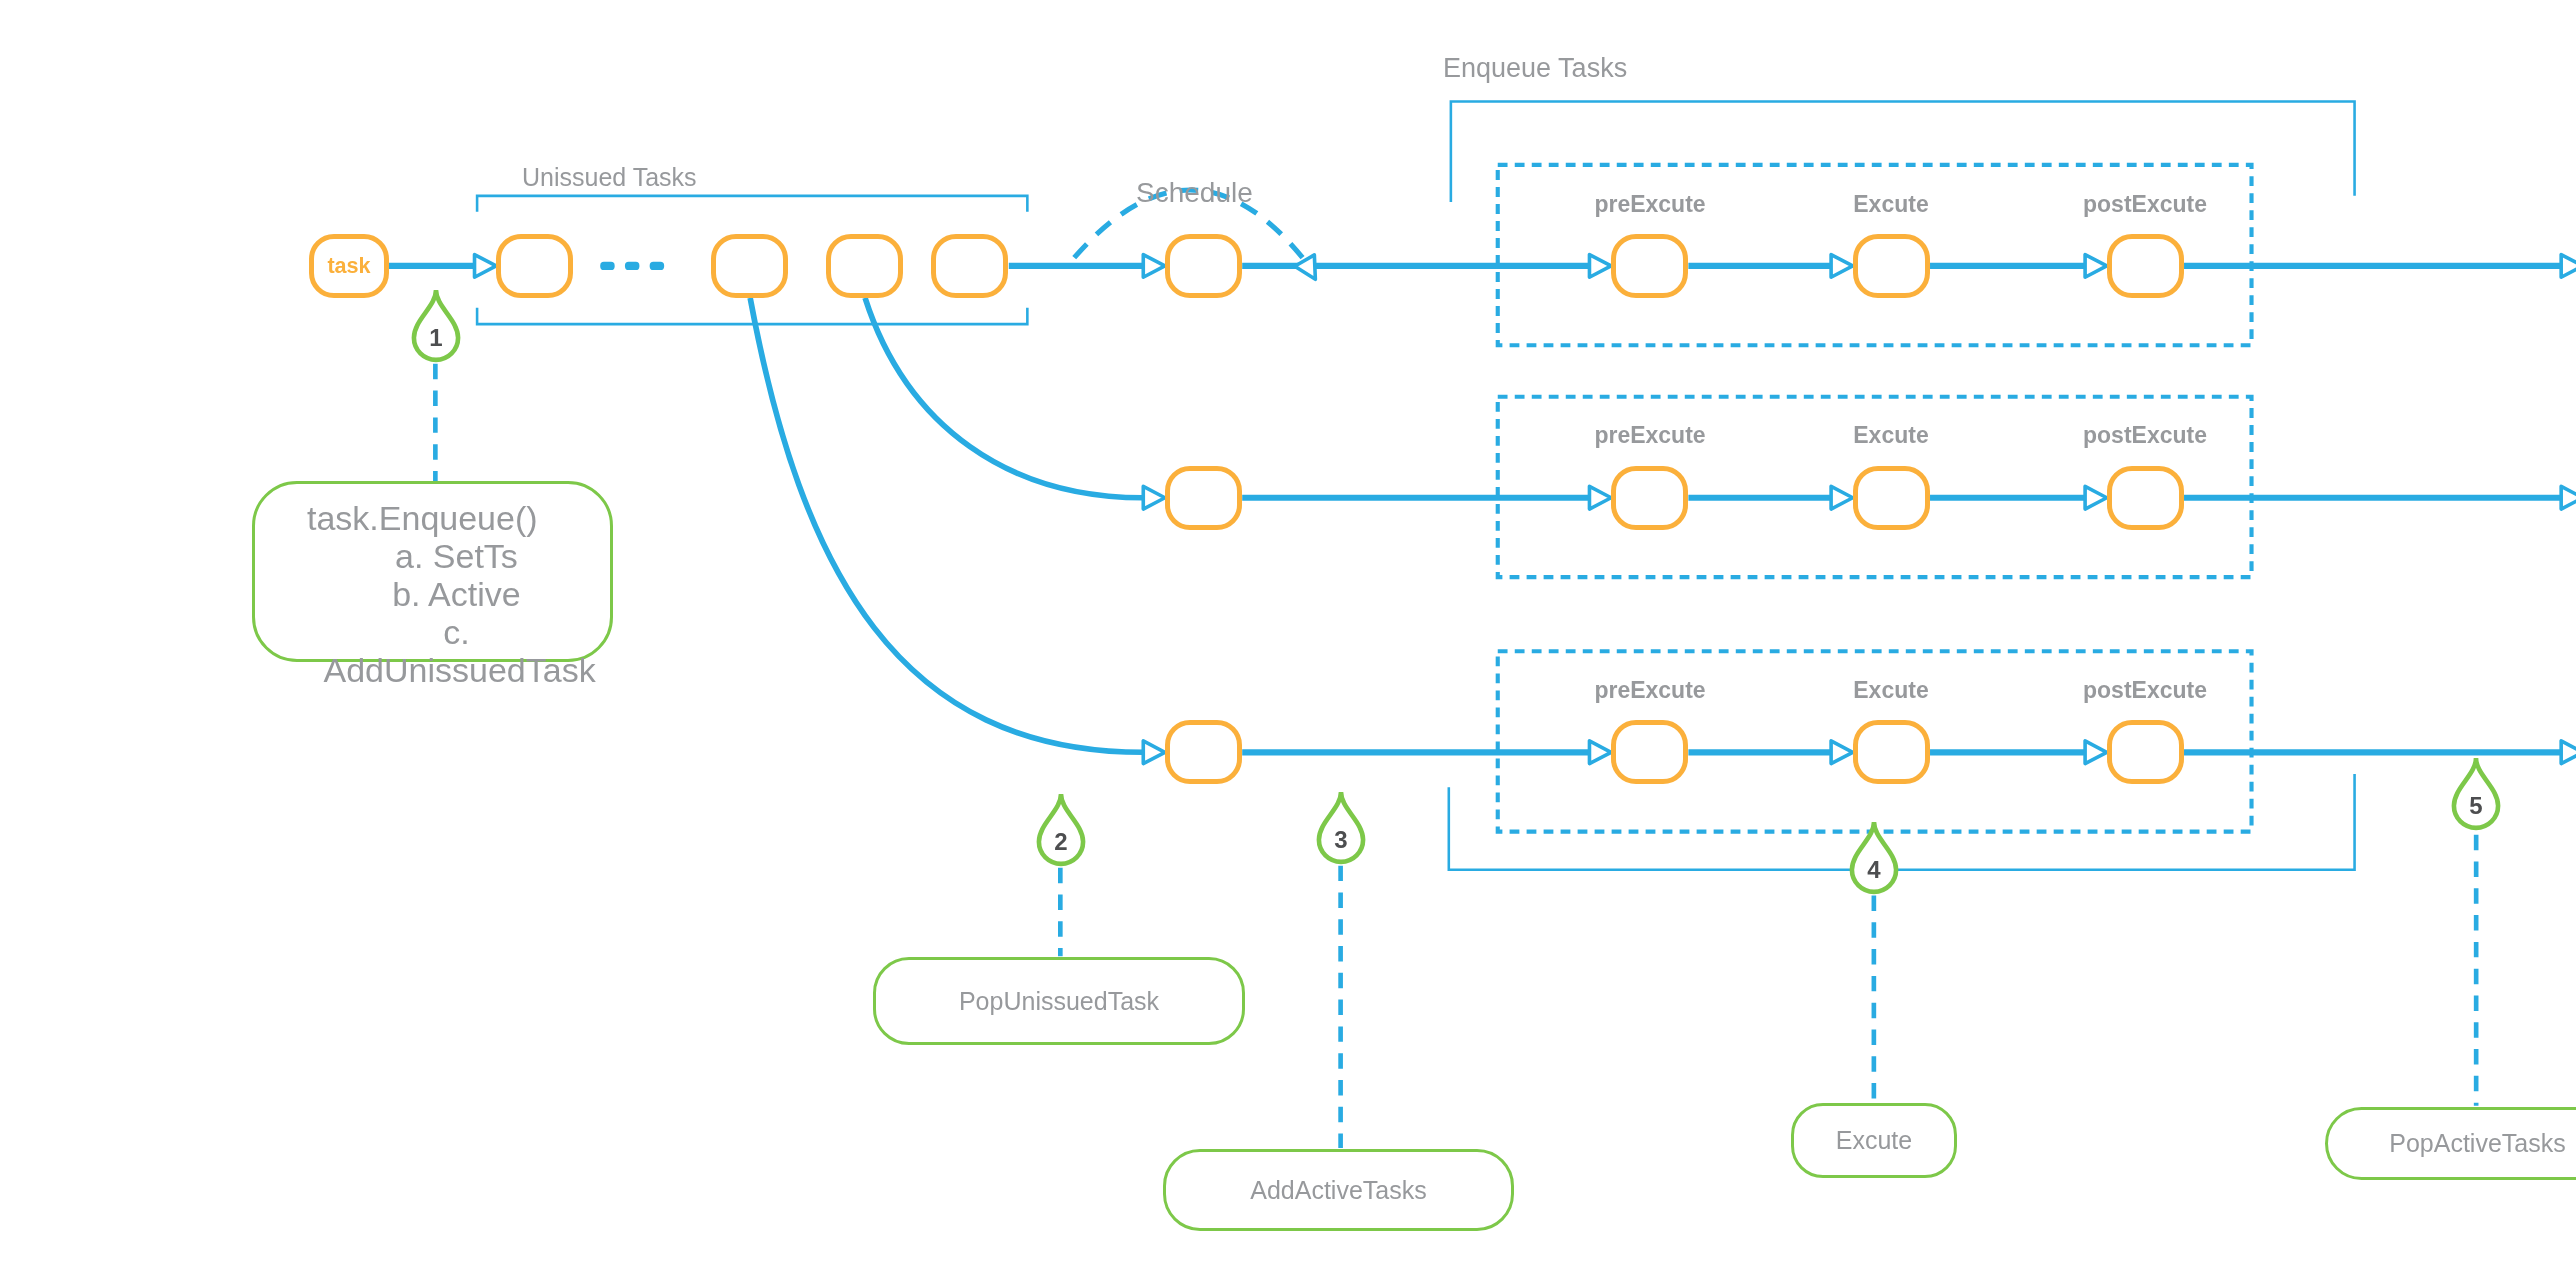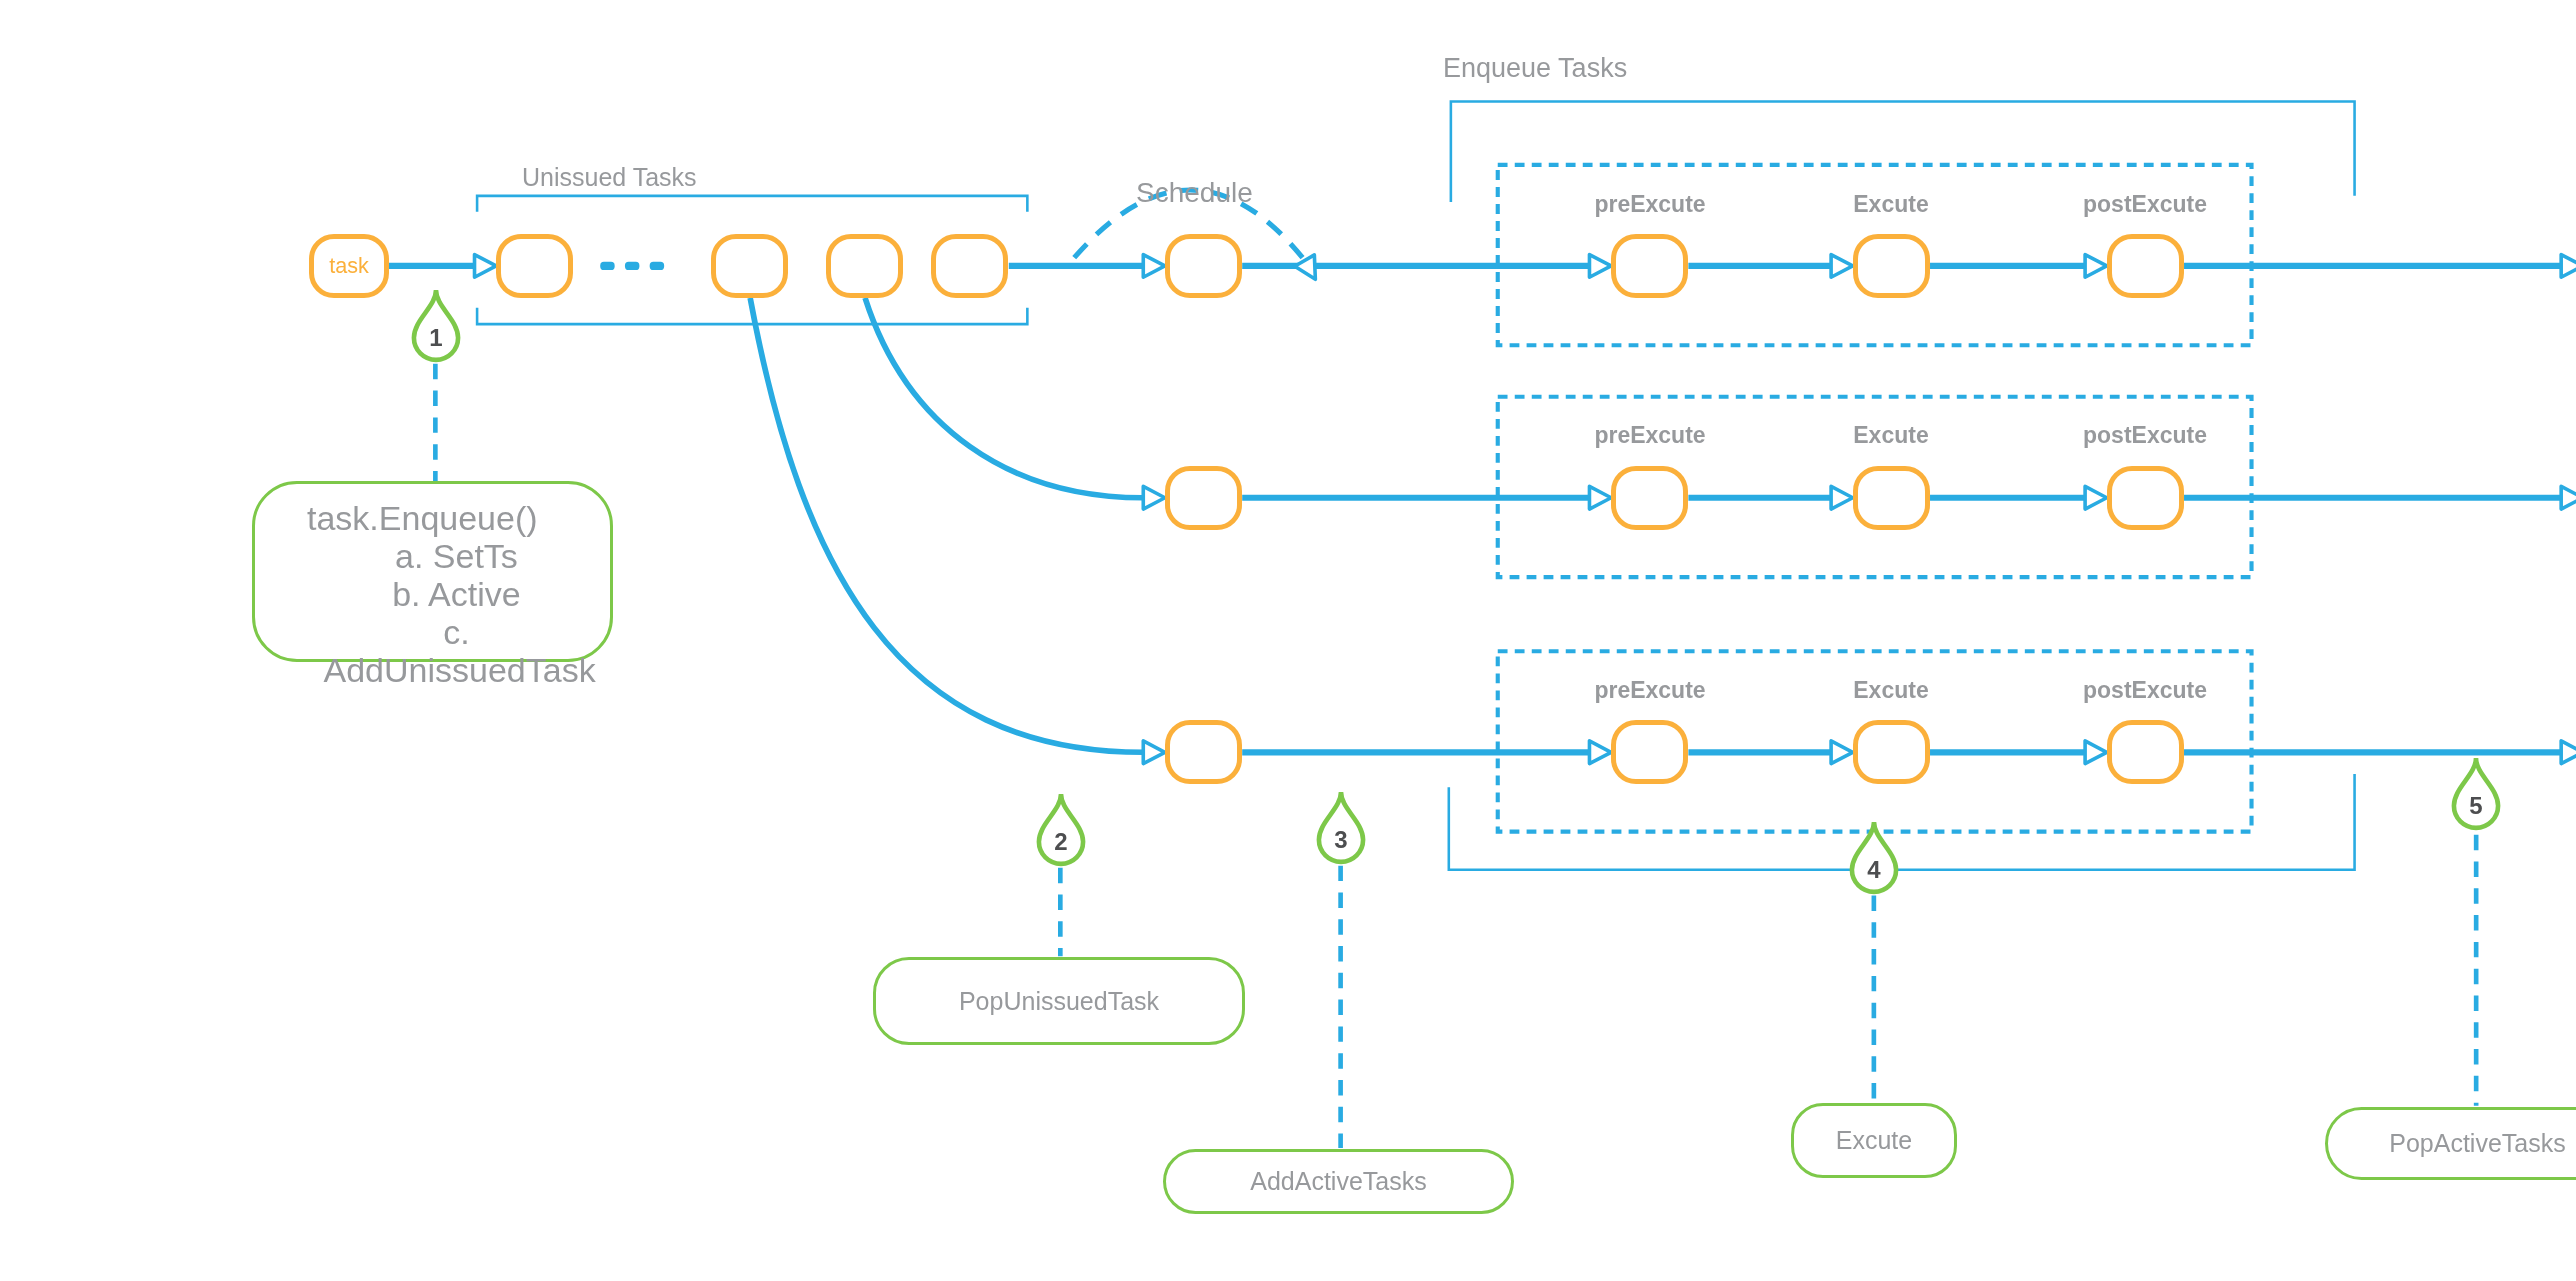--- a/index.html
+++ b/index.html
@@ -147,21 +147,21 @@
   <div class="plabel" style="left:2042px;top:191px;">postExcute</div>
 
   <div class="plabel" style="left:1547px;top:422px;">preExcute</div>
   <div class="plabel" style="left:1788px;top:422px;">Excute</div>
   <div class="plabel" style="left:2042px;top:422px;">postExcute</div>
 
   <div class="plabel" style="left:1547px;top:677px;">preExcute</div>
   <div class="plabel" style="left:1788px;top:677px;">Excute</div>
   <div class="plabel" style="left:2042px;top:677px;">postExcute</div>
 
-  <div class="node task" style="left:309px;top:234px;">task</div>
+  <div class="node task" style="left:309px;top:234px;font-weight:bold;">task</div>
 
   <div class="node" style="left:496px;top:234px;"></div>
   <div class="node" style="left:711px;top:234px;"></div>
   <div class="node" style="left:826px;top:234px;"></div>
   <div class="node" style="left:931px;top:234px;"></div>
 
   <div class="node" style="left:1165px;top:234px;"></div>
   <div class="node" style="left:1165px;top:466px;"></div>
   <div class="node" style="left:1165px;top:720px;"></div>
 
@@ -210,20 +210,20 @@
 
   <div class="callout-box" style="left:252px;top:481px;width:361px;height:181px;">
     <div>task.Enqueue()</div>
     <div class="sub">a. SetTs</div>
     <div class="sub">b. Active</div>
     <div class="sub">c. AddUnissuedTask</div>
   </div>
 
   <div class="pill" style="left:873px;top:957px;width:372px;height:88px;border-radius:36px;">PopUnissuedTask</div>
 
-  <div class="pill" style="left:1163px;top:1149px;width:351px;height:65px;border-radius:37px;">AddActiveTasks</div>
+  <div class="pill" style="left:1163px;top:1149px;width:351px;height:82px;border-radius:37px;">AddActiveTasks</div>
 
   <div class="pill" style="left:1791px;top:1103px;width:166px;height:75px;border-radius:32px;">Excute</div>
 
   <div class="pill" style="left:2325px;top:1107px;width:305px;height:73px;border-radius:37px;">PopActiveTasks</div>
 
 </div>
 
 
 </body></html>

